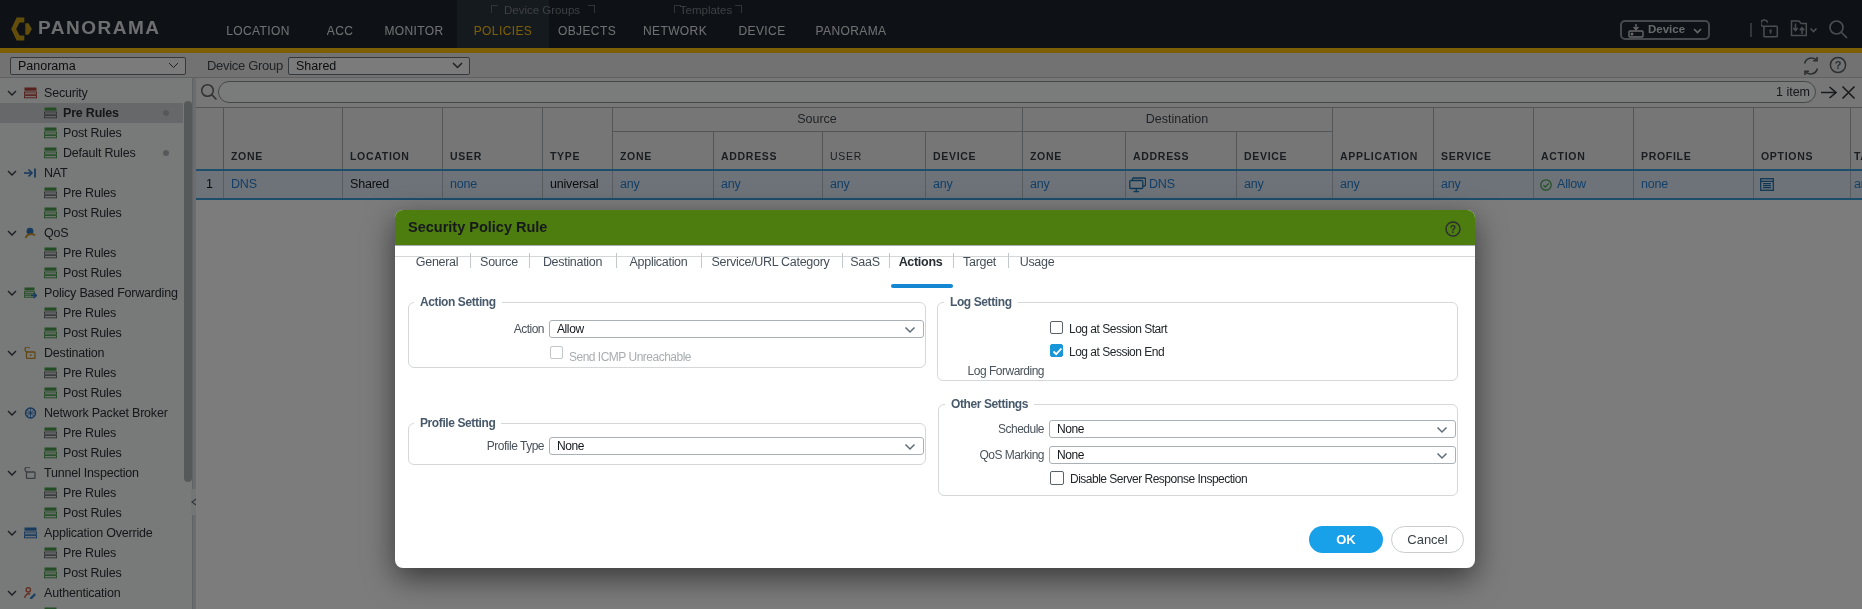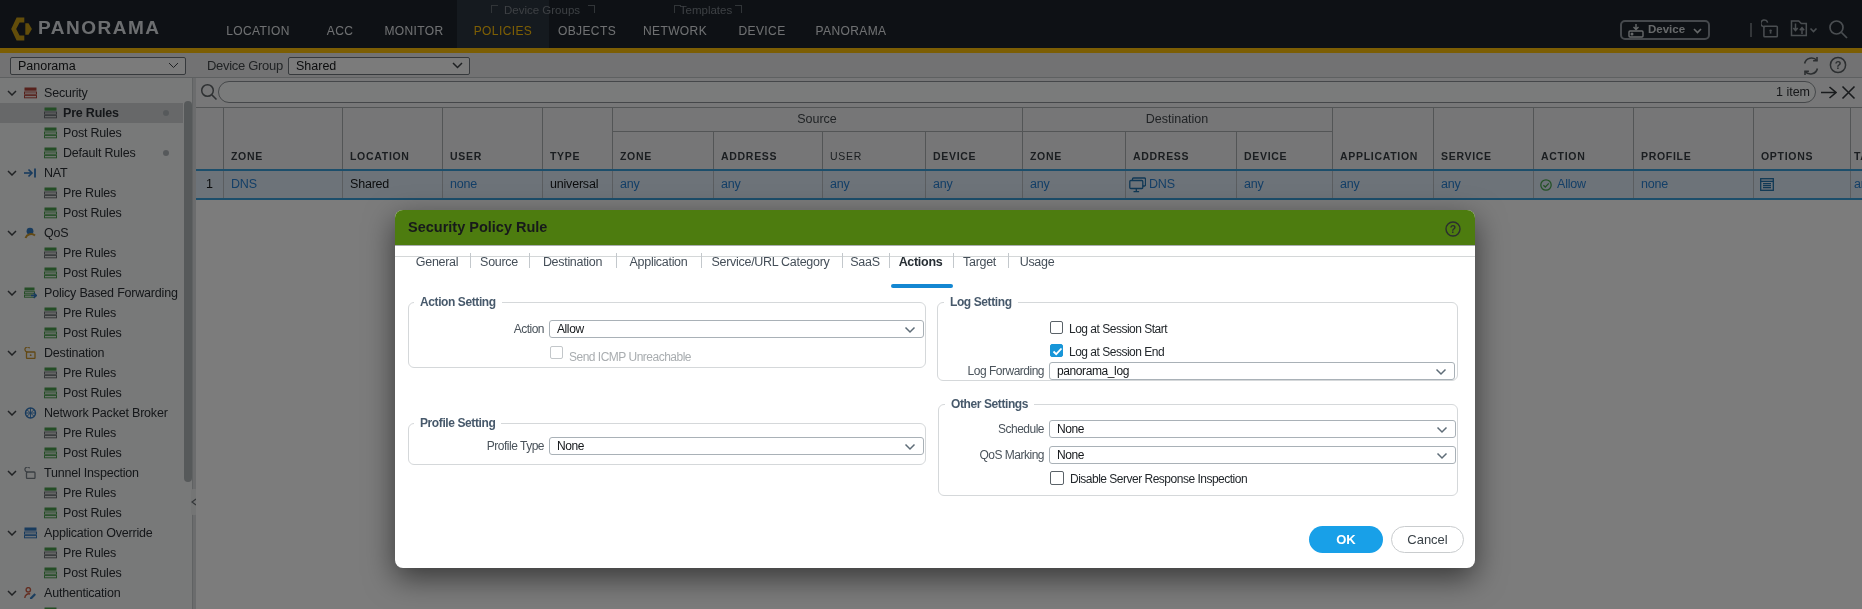--- a/index.html
+++ b/index.html
@@ -541,23 +541,20 @@
     <div class="leg" style="left:549px;top:85px">Log Setting</div>
 <div class="cb" style="left:655px;top:111px"></div>
 <div class="cblbl" style="left:674px;top:112px">Log at Session Start</div>
 <div class="cb cbchk" style="left:655px;top:134px">
       <svg style="position:absolute;left:1px;top:2px" width="11" height="9" viewBox="0 0 11 9" fill="none">
         <path d="M1.5 4.5 L4.2 7.2 L9.5 1.5" stroke="#fff" stroke-width="1.8"></path>
       </svg>
     </div>
 <div class="cblbl" style="left:674px;top:135px">Log at Session End</div>
 <div class="flbl" style="left:529px;top:152px;width:120px;line-height:18px">Log Forwarding</div>
-<div class="dd" style="left:654px;top:152px;width:406px">panorama_log<svg width="12" height="8" viewBox="0 0 12 8" fill="none">
-        <path d="M1.5 1.5 L6 6 L10.5 1.5" stroke="#5e6c77" stroke-width="1.5"></path>
-      </svg></div>
 <div class="fs" style="left:13px;top:213px;width:518px;height:42px"></div>
     <div class="leg" style="left:19px;top:206px">Profile Setting</div>
 <div class="flbl" style="left:29px;top:227px;width:120px;line-height:18px">Profile Type</div>
 <div class="dd" style="left:154px;top:227px;width:375px">None<svg width="12" height="8" viewBox="0 0 12 8" fill="none">
         <path d="M1.5 1.5 L6 6 L10.5 1.5" stroke="#5e6c77" stroke-width="1.5"></path>
       </svg></div>
 <div class="fs" style="left:543px;top:194px;width:520px;height:92px"></div>
     <div class="leg" style="left:550px;top:187px">Other Settings</div>
 <div class="flbl" style="left:529px;top:210px;width:120px;line-height:18px">Schedule</div>
 <div class="dd" style="left:654px;top:210px;width:407px">None<svg width="12" height="8" viewBox="0 0 12 8" fill="none">

